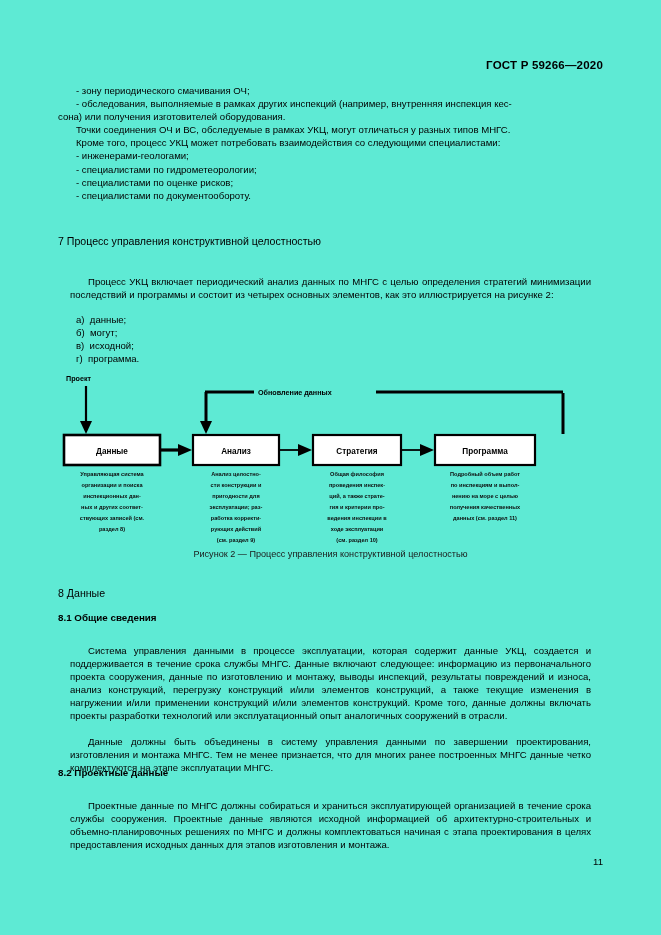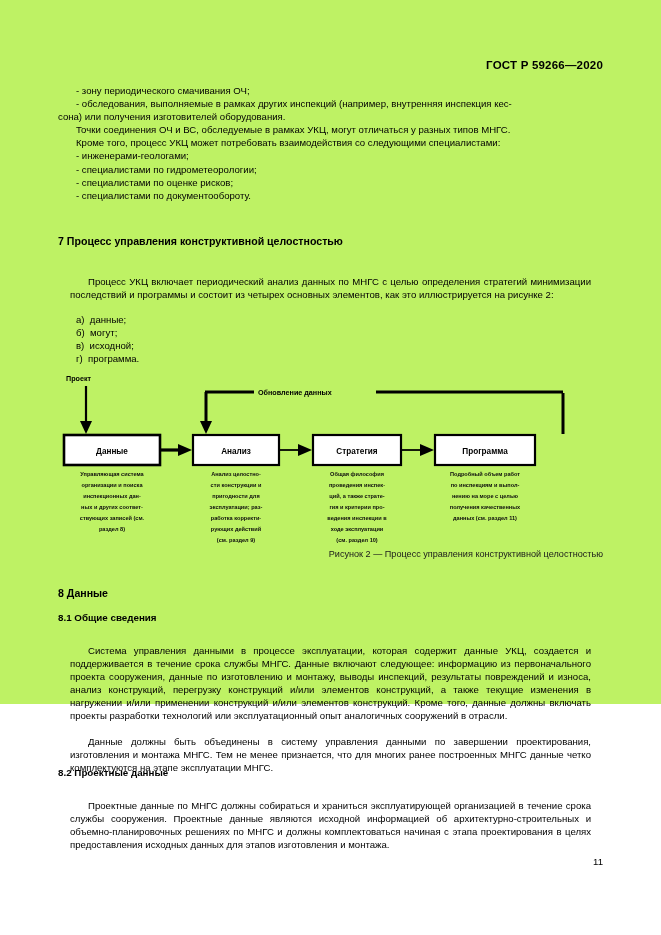--- a/index.html
+++ b/index.html
@@ -12,22 +12,22 @@
     height: 935px;
     position: relative;
     font-family: "Liberation Sans", sans-serif;
     color: #000000;
     overflow: hidden;
   }
   .page {
     position: absolute;
     left: 0; top: 0;
     width: 661px;
-    height: 704px;
-    background: #bef264;
+    height: 935px;
+    background: #5eead4;
   }
 
   
   .doc-header {
     position: absolute;
     right: 58px;
     top: 59px;
     font-size: 11.5px;
     font-weight: bold;
     letter-spacing: 0.2px;
@@ -54,21 +54,21 @@
     font-size: 9.6px;
     line-height: 13.1px;
     margin: 0;
     padding-left: 18px;
     white-space: pre;
   }
 
   
   h2.sec {
     font-size: 10.6px;
-    font-weight: bold;
+    font-weight: normal;
     margin: 0;
     line-height: 14px;
   }
   h3.subsec {
     font-size: 9.8px;
     font-weight: bold;
     margin: 0;
     line-height: 13px;
   }
 
@@ -82,21 +82,21 @@
     top: 372px;
     width: 545px;
     height: 190px;
   }
   .fig-svg { display: block; }
   .fig-caption {
     position: absolute;
     left: 58px;
     top: 549px;
     width: 545px;
-    text-align: right;
+    text-align: center;
     font-size: 9.1px;
     color: #1a1a1a;
   }
 
   .box-label {
     font-family: "Liberation Sans", sans-serif;
     font-size: 8.2px;
     font-weight: bold;
     text-anchor: middle;
   }

